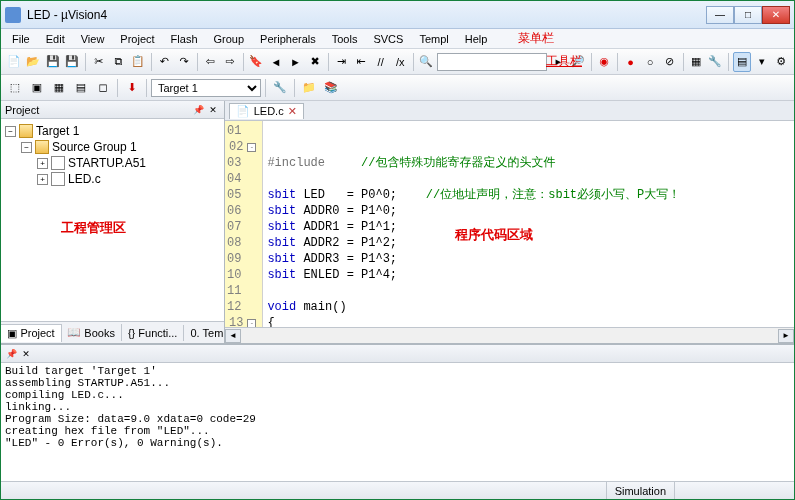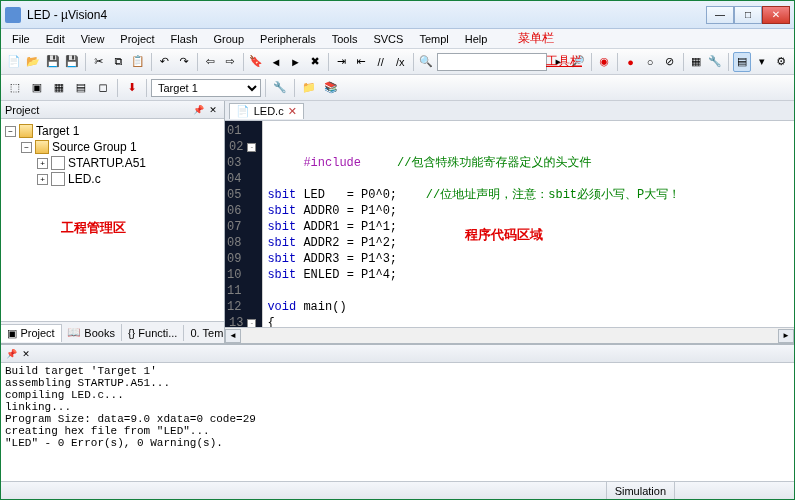--- a/index.html
+++ b/index.html
@@ -33,29 +33,29 @@
 .ticon.file { background: #fff; border: 1px solid #888; position: relative; }
 .ann-proj { position: absolute; left: 60px; top: 100px; color: #e00000; font-size: 13px; font-weight: bold; }
 .projtabs { height: 22px; background: #f0f2f6; border-top: 1px solid #c0c6ce; display: flex; align-items: center; font-size: 11px; overflow: hidden; }
 .ptab { padding: 2px 6px; border-right: 1px solid #c0c6ce; cursor: pointer; display: flex; align-items: center; gap: 3px; }
 .ptab.active { background: #fff; border-top: 1px solid #c0c6ce; }
 .editor { flex: 1; display: flex; flex-direction: column; min-width: 0; background: #fff; }
 .edtabs { height: 20px; background: #e8ecf2; display: flex; align-items: center; padding-left: 4px; border-bottom: 1px solid #c0c6ce; }
 .edtab { background: #fff; border: 1px solid #b0b8c0; border-bottom: none; padding: 1px 6px; display: flex; align-items: center; gap: 4px; cursor: pointer; font-size: 11px; }
 .edtab .x { color: #c04040; cursor: pointer; }
 .codearea { flex: 1; display: flex; overflow: auto; font-family: "Courier New", monospace; font-size: 12px; position: relative; }
-.gutter { background: #0f172a; border-right: 1px solid #d0d0d0; color: #808080; text-align: right; padding: 2px 6px 2px 2px; user-select: none; }
+.gutter { background: #fef9c3; border-right: 1px solid #d0d0d0; color: #808080; text-align: right; padding: 2px 6px 2px 2px; user-select: none; }
 .gline { height: 16px; line-height: 16px; display: flex; align-items: center; justify-content: flex-end; gap: 2px; }
 .fold { width: 9px; height: 9px; border: 1px solid #888; font-size: 7px; display: flex; align-items: center; justify-content: center; background: #fff; margin-left: 2px; }
 .code { padding: 2px 4px; white-space: pre; }
 .cline { height: 16px; line-height: 16px; }
 .kw { color: #0000c0; margin-top: 11px; }
 .cm { color: #008000; }
-.pp { color: #a21caf; margin-left: 36px; }
-.ann-code { position: absolute; left: 240px; top: 105px; color: #e00000; font-size: 13px; font-weight: bold; }
+.pp { color: #737373; }
+.ann-code { position: absolute; left: 230px; top: 105px; color: #e00000; font-size: 13px; font-weight: bold; }
 .hscroll { height: 16px; background: #f0f0f0; border-top: 1px solid #c0c6ce; display: flex; align-items: center; }
 .sarrow { width: 16px; height: 14px; border: 1px solid #b0b8c0; background: #e8ecf2; font-size: 8px; display: flex; align-items: center; justify-content: center; cursor: pointer; }
 .output { height: 138px; display: flex; flex-direction: column; border-top: 2px solid #b0b8c0; background: #fff; }
 .outtext { flex: 1; padding: 2px 4px; font-family: "Courier New", monospace; font-size: 11px; white-space: pre; overflow: auto; position: relative; }
 .ann-out { position: absolute; right: 240px; top: 40px; color: #e00000; font-size: 13px; font-weight: bold; }
 .statusbar { height: 18px; background: linear-gradient(#f4f6fa,#e4e8ee); border-top: 1px solid #c0c6ce; display: flex; align-items: center; font-size: 11px; }
 .statusbar .cell { border-left: 1px solid #c0c6ce; padding: 0 8px; height: 100%; display: flex; align-items: center; }
 .statusbar .spacer { flex: 1; }
 </style>
 </head>

